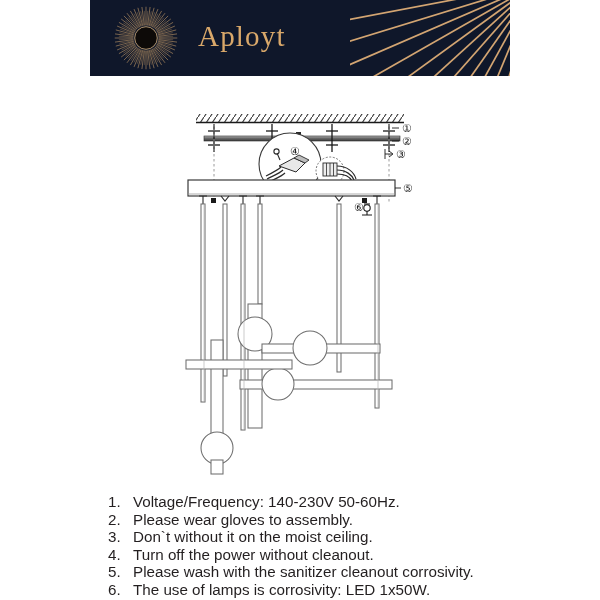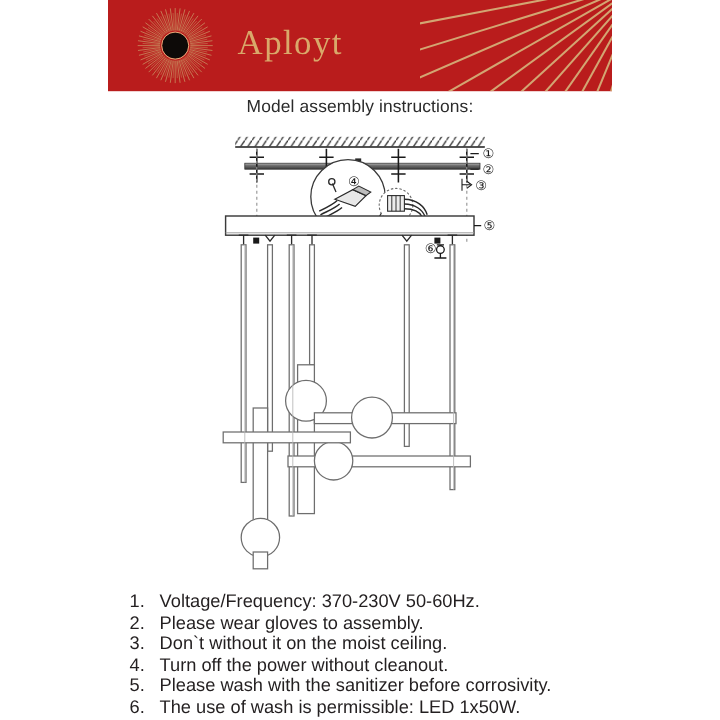--- a/index.html
+++ b/index.html
@@ -16,21 +16,21 @@
     color: #231f20;
   }
 
   
   #brand-banner {
     position: absolute;
     left: 90px;
     top: 0;
     width: 420px;
     height: 76px;
-    background: #b91c1c;
+    background: #0f172a;
     overflow: hidden;
   }
   #brand-logo-mark {
     position: absolute;
     left: 22px;
     top: 4px;
     width: 68px;
     height: 68px;
   }
   #brand-wordmark {
@@ -221,21 +221,20 @@
         <line x1="186.00" y1="-16.00" x2="-56.71" y2="160.34"></line>
         <line x1="186.00" y1="-16.00" x2="-74.59" y2="132.64"></line>
         <line x1="186.00" y1="-16.00" x2="-89.33" y2="103.14"></line>
         <line x1="186.00" y1="-16.00" x2="-100.74" y2="72.21"></line>
         <line x1="186.00" y1="-16.00" x2="-108.69" y2="40.21"></line>
       </g>
   </svg>
 </div>
 
 <div id="doc-title-block">
-  <div class="t-line">Model assembly instructions:</div>
 </div>
 
 <svg id="assembly-diagram" viewBox="0 0 600 380">
 
   <defs>
     <pattern id="ceilHatch" width="6" height="9" patternUnits="userSpaceOnUse" patternTransform="rotate(0)">
       <path d="M0,9 L6,0" stroke="#3a3a3a" stroke-width="1.1" fill="none"></path>
     </pattern>
     <linearGradient id="barShade" x1="0" y1="0" x2="0" y2="1">
       <stop offset="0%" stop-color="#b9b9b9"></stop>
@@ -385,35 +384,35 @@
   <g fill="none" stroke="#b4b4b4" stroke-width="0.7">
     <line x1="204" y1="96" x2="204" y2="294"></line>
     <line x1="244" y1="96" x2="244" y2="322"></line>
     <line x1="378" y1="96" x2="378" y2="300"></line>
   </g>
 </svg>
 
 <div id="instructions-list">
   <div class="instr-row">
     <span class="instr-num">1.</span>
-    <span class="instr-text">Voltage/Frequency: 370-230V 50-60Hz.</span>
+    <span class="instr-text">Voltage/Frequency: 140-230V 50-60Hz.</span>
   </div>
   <div class="instr-row">
     <span class="instr-num">2.</span>
     <span class="instr-text">Please wear gloves to assembly.</span>
   </div>
   <div class="instr-row">
     <span class="instr-num">3.</span>
     <span class="instr-text">Don`t without it on the moist ceiling.</span>
   </div>
   <div class="instr-row">
     <span class="instr-num">4.</span>
     <span class="instr-text">Turn off the power without cleanout.</span>
   </div>
   <div class="instr-row">
     <span class="instr-num">5.</span>
-    <span class="instr-text">Please wash with the sanitizer before corrosivity.</span>
+    <span class="instr-text">Please wash with the sanitizer cleanout corrosivity.</span>
   </div>
   <div class="instr-row">
     <span class="instr-num">6.</span>
-    <span class="instr-text">The use of wash is permissible: LED 1x50W.</span>
+    <span class="instr-text">The use of lamps is corrosivity: LED 1x50W.</span>
   </div>
 </div>
 
 </body></html>

